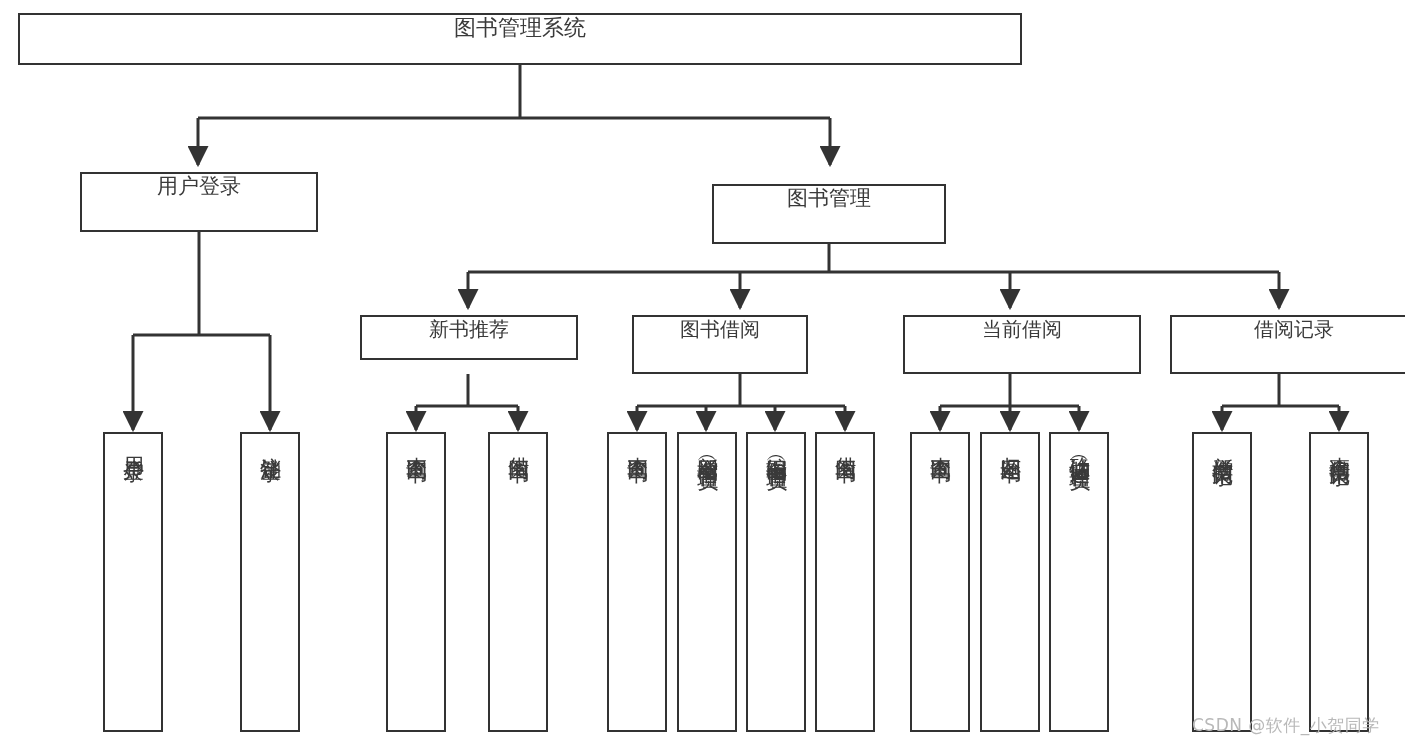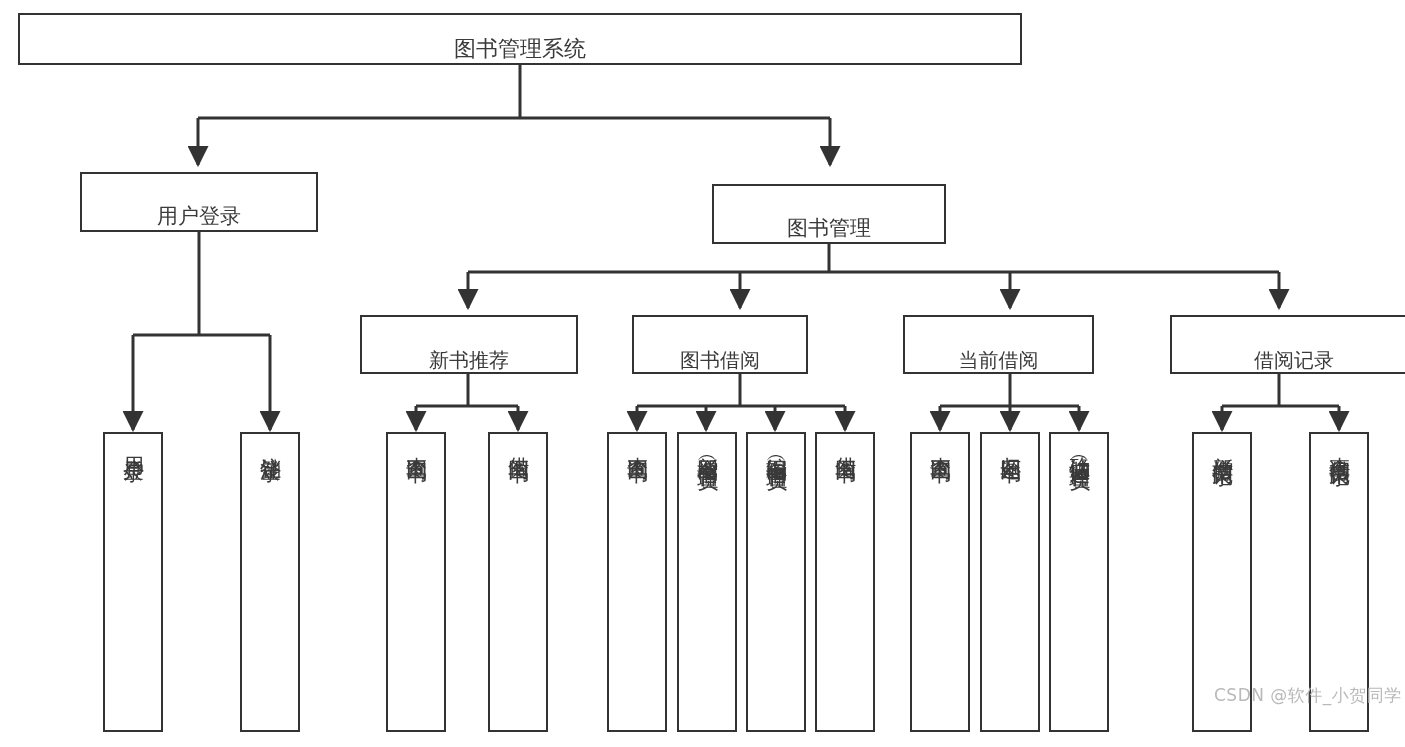--- a/index.html
+++ b/index.html
@@ -24,21 +24,21 @@
     width: 1405px;
     height: 747px;
   }
   .node {
     position: absolute;
     box-sizing: border-box;
     border: 2px solid #333333;
     background: #ffffff;
     color: #3a3a3a;
     display: flex;
-    align-items: flex-end;
+    align-items: flex-start;
     justify-content: center;
     text-align: center;
     line-height: 1.22;
   }
   .node.level-0 {
     font-size: 22px;
   }
   .node.level-1 {
     font-size: 21px;
   }
@@ -53,26 +53,25 @@
   }
   .vtext {
     writing-mode: vertical-rl;
     text-orientation: upright;
     letter-spacing: 2px;
     display: block;
   }
   #watermark {
     position: absolute;
     left: 1192px;
-    top: 684px;
+    top: 714px;
     font-size: 17px;
     color: #b9b9b9;
     white-space: nowrap;
     letter-spacing: 0.5px;
-    padding-left: 22px;
   }
 </style>
 </head>
 <body>
 
 <div id="diagram-root">
 
   <svg id="edge-layer" viewBox="0 0 1405 747" xmlns="http://www.w3.org/2000/svg">
     <defs>
       <marker id="arrow" viewBox="0 0 10 10" refX="9" refY="5" markerWidth="7" markerHeight="7" orient="auto-start-reverse">
@@ -127,27 +126,27 @@
     <span>图书管理系统</span>
   </div>
 
   <div class="node level-1" style="left:80px; top:172px; width:238px; height:60px;">
     <span>用户登录</span>
   </div>
   <div class="node level-1" style="left:712px; top:184px; width:234px; height:60px;">
     <span>图书管理</span>
   </div>
 
-  <div class="node level-2" style="left:360px; top:315px; width:218px; height:59px;">
+  <div class="node level-2" style="left:360px; top:315px; width:218px; height:45px;">
     <span>新书推荐</span>
   </div>
   <div class="node level-2" style="left:632px; top:315px; width:176px; height:59px;">
     <span>图书借阅</span>
   </div>
-  <div class="node level-2" style="left:903px; top:315px; width:191px; height:59px;">
+  <div class="node level-2" style="left:903px; top:315px; width:238px; height:59px;">
     <span>当前借阅</span>
   </div>
   <div class="node level-2" style="left:1170px; top:315px; width:248px; height:59px;">
     <span>借阅记录</span>
   </div>
 
   <div class="node leaf" style="left:103px; top:432px; width:60px; height:300px;">
     <span class="vtext">用户登录</span>
   </div>
   <div class="node leaf" style="left:240px; top:432px; width:60px; height:300px;">

